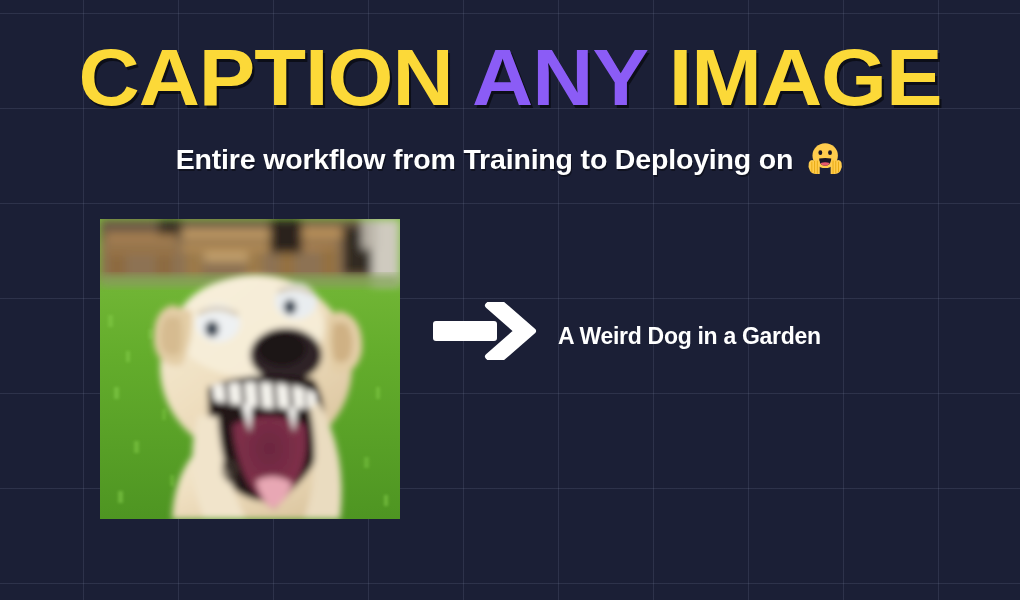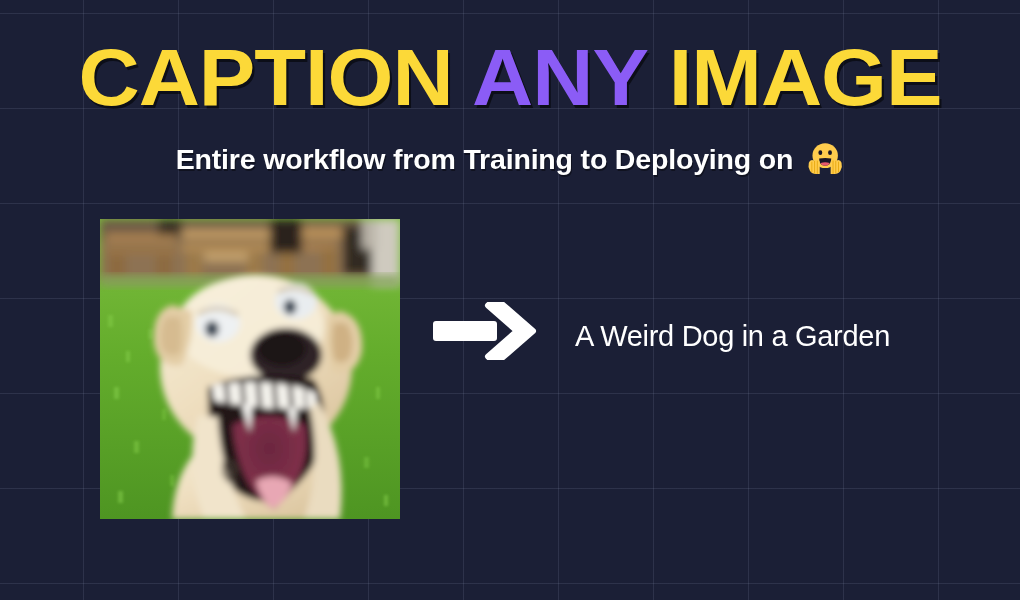--- a/index.html
+++ b/index.html
@@ -87,26 +87,25 @@
     height: 58px;
   }
 
   
   #caption {
     position: absolute;
     left: 558px;
     top: 316px;
     color: #ffffff;
     font-family: "Liberation Sans", sans-serif;
-    font-weight: normal;
-    font-size: 29px;
+    font-weight: bold;
+    font-size: 23px;
     line-height: 40px;
     letter-spacing: -0.3px;
     white-space: nowrap;
-    margin-left: 17px;
   }
 </style>
 </head>
 <body>
 
 <div id="slide">
 
   <div id="title">
     <span class="t-yellow">CAPTION </span><span class="t-purple">ANY</span><span class="t-yellow"> IMAGE</span>
   </div>

